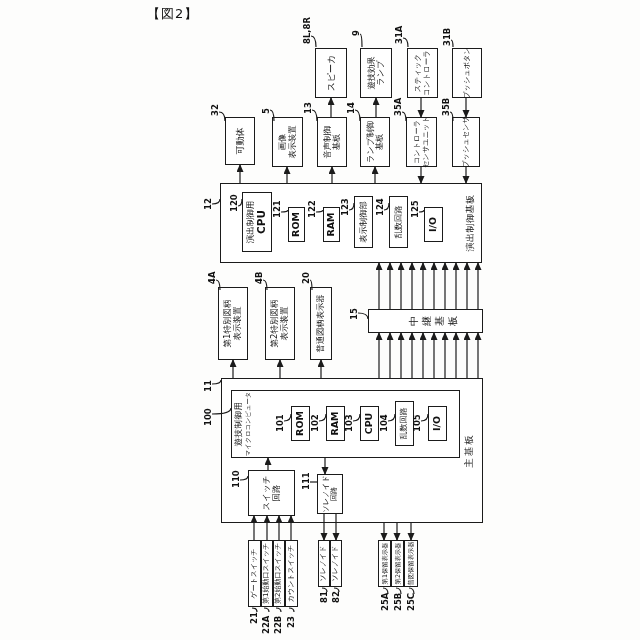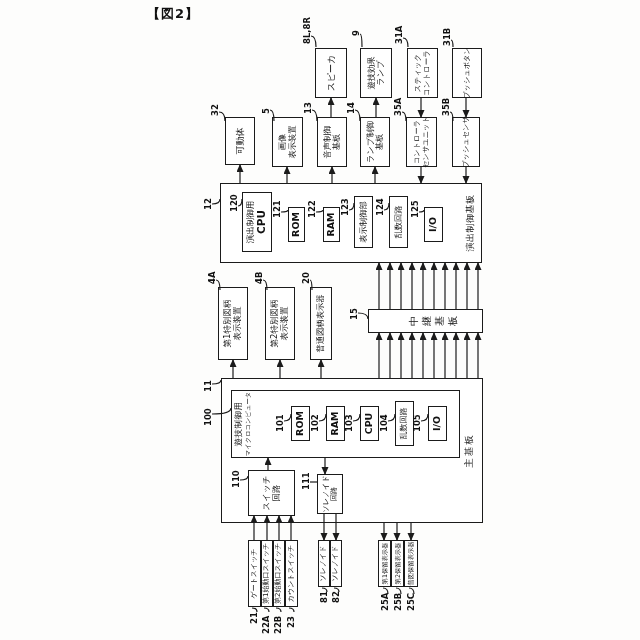--- a/index.html
+++ b/index.html
@@ -1,18 +1,18 @@
 <!DOCTYPE html>
 <html><head>
 <meta charset="utf-8">
 <style>
   html,body{margin:0;padding:0;}
   body{width:640px;height:640px;background:#fdfdfc;position:relative;overflow:hidden;
        font-family:"DejaVu Sans","Liberation Sans",sans-serif;color:#111;}
-  .caption{position:absolute;left:147px;top:5px;font-size:13px;font-weight:700;letter-spacing:1px;}
+  .caption{position:absolute;left:147px;top:5px;font-size:13px;font-weight:400;letter-spacing:1px;}
   .stage{position:absolute;left:0;top:0;width:640px;height:640px;transform:rotate(-90deg);}
   .box{position:absolute;border:1.4px solid #1b1b1b;background:#fff;box-sizing:border-box;
        display:flex;flex-direction:column;align-items:center;justify-content:center;
        text-align:center;line-height:1.12;color:#111;}
   .box span{display:block;white-space:nowrap;}
   .board{position:absolute;border:1.7px solid #1b1b1b;background:#fff;box-sizing:border-box;}
   .inner{background:#fff;}
   .ref{position:absolute;font-size:8.5px;font-weight:700;white-space:nowrap;letter-spacing:0px;}
   .bname{position:absolute;font-size:9.5px;text-align:center;white-space:nowrap;letter-spacing:2px;}
   .vert{writing-mode:vertical-rl;text-orientation:upright;letter-spacing:13px;font-size:10px;}

